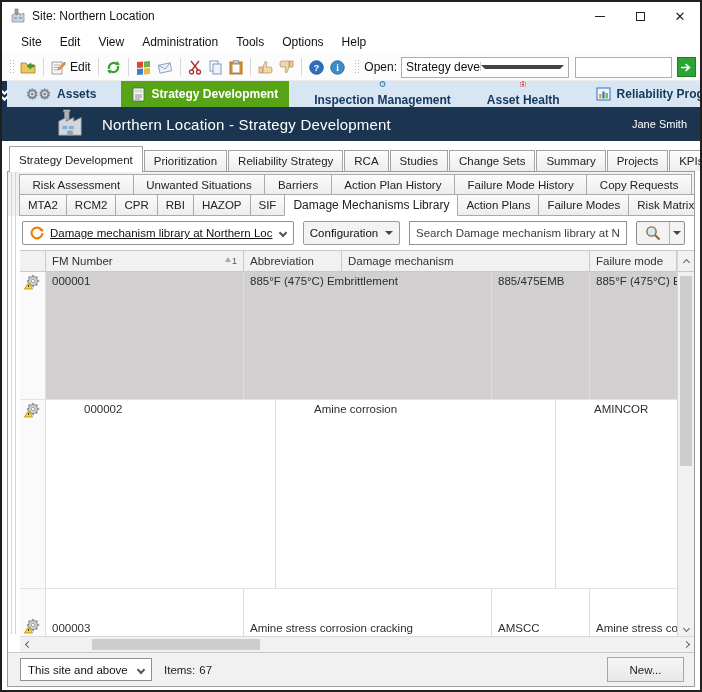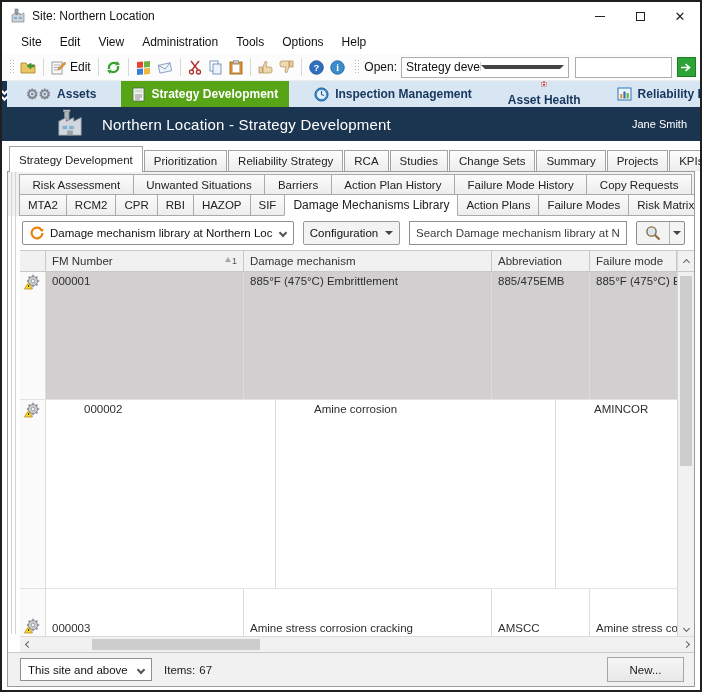--- a/index.html
+++ b/index.html
@@ -59,21 +59,21 @@
   .gutter-lines{ position:absolute; left:3px; top:0; bottom:52px; width:5px; border-left:1px solid #d4d4d4; border-right:1px solid #d4d4d4;}
   .tabs23{ background:#f1f1f1; padding:2px 2px 0 12px; flex:0 0 auto;}
   .trow{ display:flex; }
   .t2{ flex:1 1 auto; height:21px; display:flex; align-items:center; justify-content:center; font-size:11.5px; color:#222;
        border:1px solid #aaaaaa; background:linear-gradient(#fbfbfb,#ededed); margin-left:-1px; white-space:nowrap; padding:0 8px;}
   .trow.r3 .t2{ height:22px; margin-top:-1px;}
   .t2.active{ background:#fff; height:27px; margin-top:-6px; border-bottom:1px solid #fff; position:relative; z-index:2; font-size:12px;}
   
   .controls{ background:#fff; display:flex; align-items:center; gap:9px; padding:5px 9px 5px 14px; flex:0 0 auto;}
   .lib-combo{ width:272px; height:24px; border:1px solid #8f8f8f; border-radius:2px; display:flex; align-items:center; gap:6px; padding:0 7px; background:#fff;}
-  .lib-combo .txt{ font-size:11.5px; color:#111; flex:1; white-space:nowrap; overflow:hidden;}
+  .lib-combo .txt{ font-size:11.5px; color:#111; flex:1; white-space:nowrap; overflow:hidden;text-decoration:underline;}
   .chev-gray{ border-color:#555; }
   .cfg-btn{ width:97px; height:24px; border:1px solid #9a9a9a; border-radius:2px; background:#f3f3f3; display:flex; align-items:center; justify-content:center; gap:7px; font-size:11.5px; color:#111;}
   .search-input{ flex:1; height:24px; border:1px solid #8f8f8f; font-size:11.5px; padding:0 6px; color:#111; font-family:"Liberation Sans",sans-serif;}
   .search-input::placeholder{ color:#3c3c3c; opacity:1;}
   .search-btn{ height:24px; border:1px solid #8f8f8f; border-radius:2px; background:#f3f3f3; display:flex; align-items:stretch;}
   .search-btn .mag{ width:32px; display:flex; align-items:center; justify-content:center;}
   .search-btn .dd{ width:15px; border-left:1px solid #b5b5b5; display:flex; align-items:center; justify-content:center;}
   
   .table-wrap{ flex:1; display:flex; flex-direction:column; margin-left:12px; overflow:hidden; }
   .thead{ display:flex; height:22px; background:#f1f1f1; border-top:1px solid #c9c9c9; border-bottom:1px solid #c9c9c9; flex:0 0 auto;}
@@ -281,21 +281,21 @@
     <div class="module-item active" style="margin-left:14px;">
       <svg width="13" height="15" viewBox="0 0 13 15">
           <rect x="1" y="1" width="11" height="13" fill="#f4f4f4" stroke="#4a6a4a" stroke-width=".8"></rect>
           <rect x="2.5" y="2.5" width="8" height="3" fill="#cfe0cf"></rect>
           <line x1="3" y1="8" x2="10" y2="8" stroke="#8a8a8a"></line>
           <line x1="3" y1="10" x2="10" y2="10" stroke="#8a8a8a"></line>
           <line x1="3" y1="12" x2="8" y2="12" stroke="#8a8a8a"></line>
         </svg>
       <span>Strategy Development</span>
     </div>
-    <div class="module-item" style="margin-left:14px;">
+    <div class="module-item" style="margin-left:14px;flex-direction:column;">
       <svg width="15" height="15" viewBox="0 0 15 15">
           <circle cx="7.5" cy="7.5" r="6.6" fill="#3a8ccb" stroke="#1d5c92" stroke-width=".9"></circle>
           <circle cx="7.5" cy="7.5" r="4.6" fill="#e8f1f9"></circle>
           <path d="M7.5 7.5 L7.5 4 M7.5 7.5 L10 8.5" stroke="#2a567e" stroke-width="1.1"></path>
         </svg>
       <span>Inspection Management</span>
     </div>
     <div class="module-item" style="margin-left:14px;flex-direction:column;">
       <svg width="14" height="15" viewBox="0 0 14 15">
           <rect x="5" y="1" width="4" height="3" fill="none" stroke="#b03030" stroke-width="1"></rect>
@@ -401,25 +401,25 @@
     <div class="table-wrap">
       <div class="thead">
         <div class="th c-icon"></div>
         <div class="th c-fm">
           <span>FM Number</span>
           <span class="sort-badge">
             <span class="sort-tri"></span>
             <span class="sort-num">1</span>
           </span>
         </div>
+        <div class="th c-abbr">
+            <span>Abbreviation</span>
+          </div>
         <div class="th c-mech">
             <span>Damage mechanism</span>
-          </div>
-        <div class="th c-abbr">
-            <span>Abbreviation</span>
           </div>
         <div class="th c-fmode">
             <span>Failure mode</span>
           </div>
         <div class="c-vscroll">
             <span class="chev up chev-scroll"></span>
           </div>
       </div>
 
       <div class="tbody">

